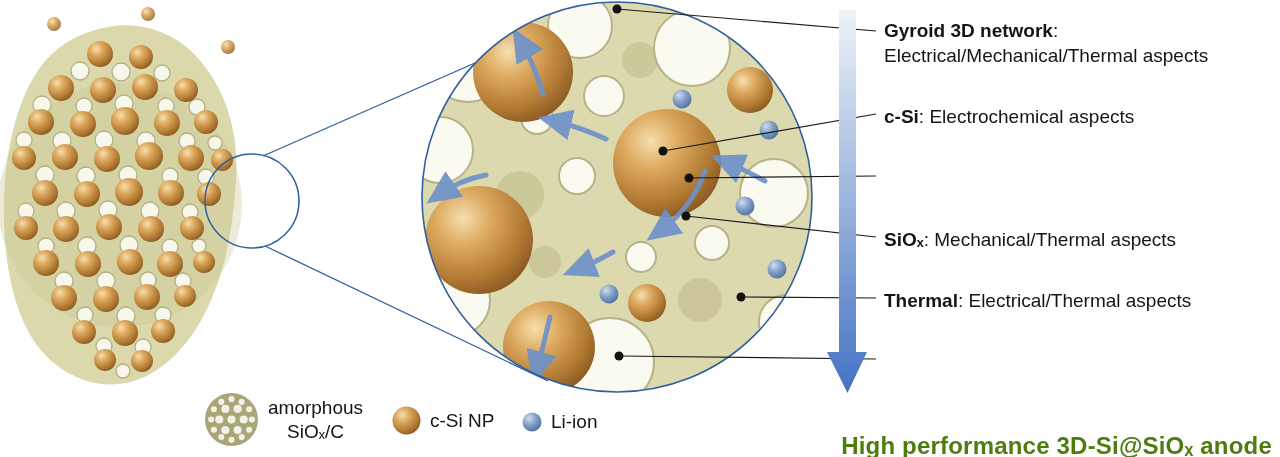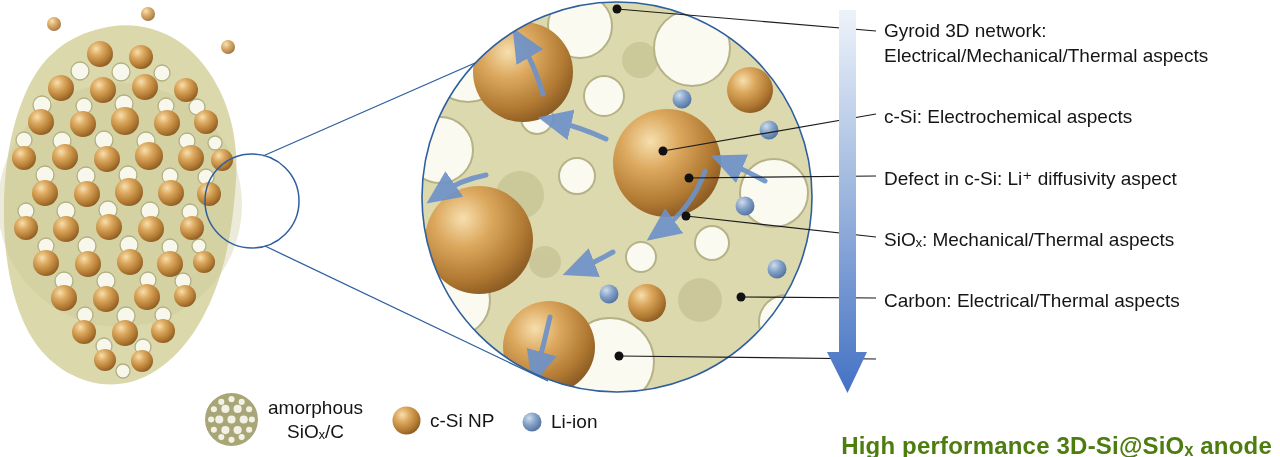--- a/index.html
+++ b/index.html
@@ -1,21 +1,21 @@
 <!DOCTYPE html>
 <html><head>
 <meta charset="utf-8">
 <style>
   *{margin:0;padding:0;box-sizing:border-box}
   html,body{background:#fff}
   body{font-family:'Liberation Sans','DejaVu Sans',sans-serif;color:#151515}
   .fig{position:relative;width:1280px;height:457px;background:#fff;overflow:hidden}
   .art{position:absolute;inset:0;width:1280px;height:457px}
   .ann{position:absolute;left:884px;font-size:19px;line-height:25px;color:#151515}
-  .term{font-weight:400}
+  .term{font-weight:700}
   .rest{white-space:pre-line}
   .headline{position:absolute;top:432px;right:8px;font-size:24px;font-weight:700;color:#4d7c0f;letter-spacing:.2px}
   .legend-item{position:absolute;display:flex;align-items:center;gap:9px}
   .legend-label{font-size:19px;line-height:24px;white-space:pre-line;text-align:center}
 </style>
 </head>
 <body>
 
 <div class="fig">
 
@@ -211,23 +211,22 @@
       <circle cx="741" cy="297" r="4.5"></circle>
         <circle cx="619" cy="356" r="4.5"></circle>
     </g>
 
     <path d="M839,10 L856,10 L856,352 L867,352 L847.5,393 L827,352 L839,352 Z" fill="url(#flowG)"></path>
   </svg>
 
   <div class="ann" style="top:18px"><span class="term">Gyroid 3D network</span><span class="rest">:
 Electrical/Mechanical/Thermal aspects</span></div>
   <div class="ann" style="top:104px"><span class="term">c-Si</span><span class="rest">: Electrochemical aspects</span></div>
-  <div class="ann" style="top:166px"><span class="term">Defect in c-Si</span><span class="rest">: Li⁺ diffusivity aspect</span></div>
   <div class="ann" style="top:227px"><span class="term">SiOₓ</span><span class="rest">: Mechanical/Thermal aspects</span></div>
-  <div class="ann" style="top:288px"><span class="term">Carbon</span><span class="rest">: Electrical/Thermal aspects</span></div>
+  <div class="ann" style="top:288px"><span class="term">Thermal</span><span class="rest">: Electrical/Thermal aspects</span></div>
 
   <div class="headline">High performance 3D-Si@SiOₓ anode</div>
 
   <div class="legend-item" style="left:392px;top:406px">
     <svg width="29" height="29" viewBox="0 0 29 29">
       <defs>
           <radialGradient id="npG2" cx="0.35" cy="0.3" r="0.75">
         <stop offset="0" stop-color="#f6dfae"></stop>
             <stop offset="0.35" stop-color="#dca85e"></stop>
         <stop offset="0.75" stop-color="#b27a33"></stop>

